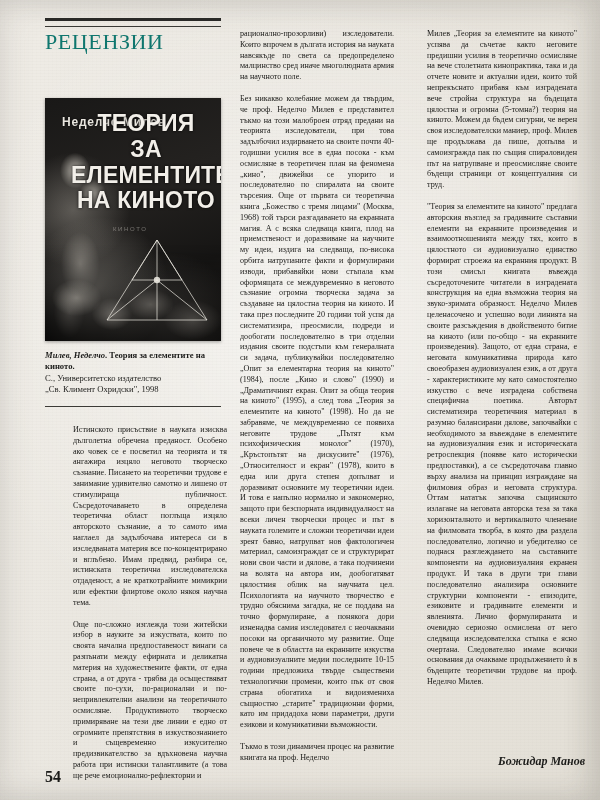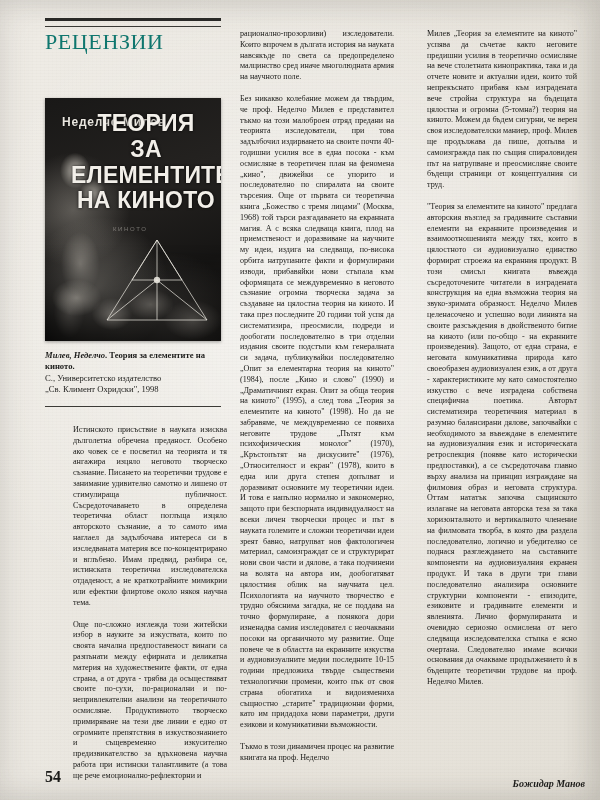--- a/index.html
+++ b/index.html
@@ -205,22 +205,22 @@
     left: 45px;
     top: 768px;
     font-size: 16px;
     font-weight: 700;
     color: #1a1a18;
     font-family: "Liberation Serif", serif;
   }
   .byline {
     position: absolute;
     right: 15px;
-    top: 778px;
-    font-size: 10px;
+    top: 754px;
+    font-size: 12px;
     font-style: italic;
     font-weight: 700;
     color: #1c1c1a;
     text-align: right;
   }
 </style>
 </head>
 <body>
 
 <div class="page"></div>

